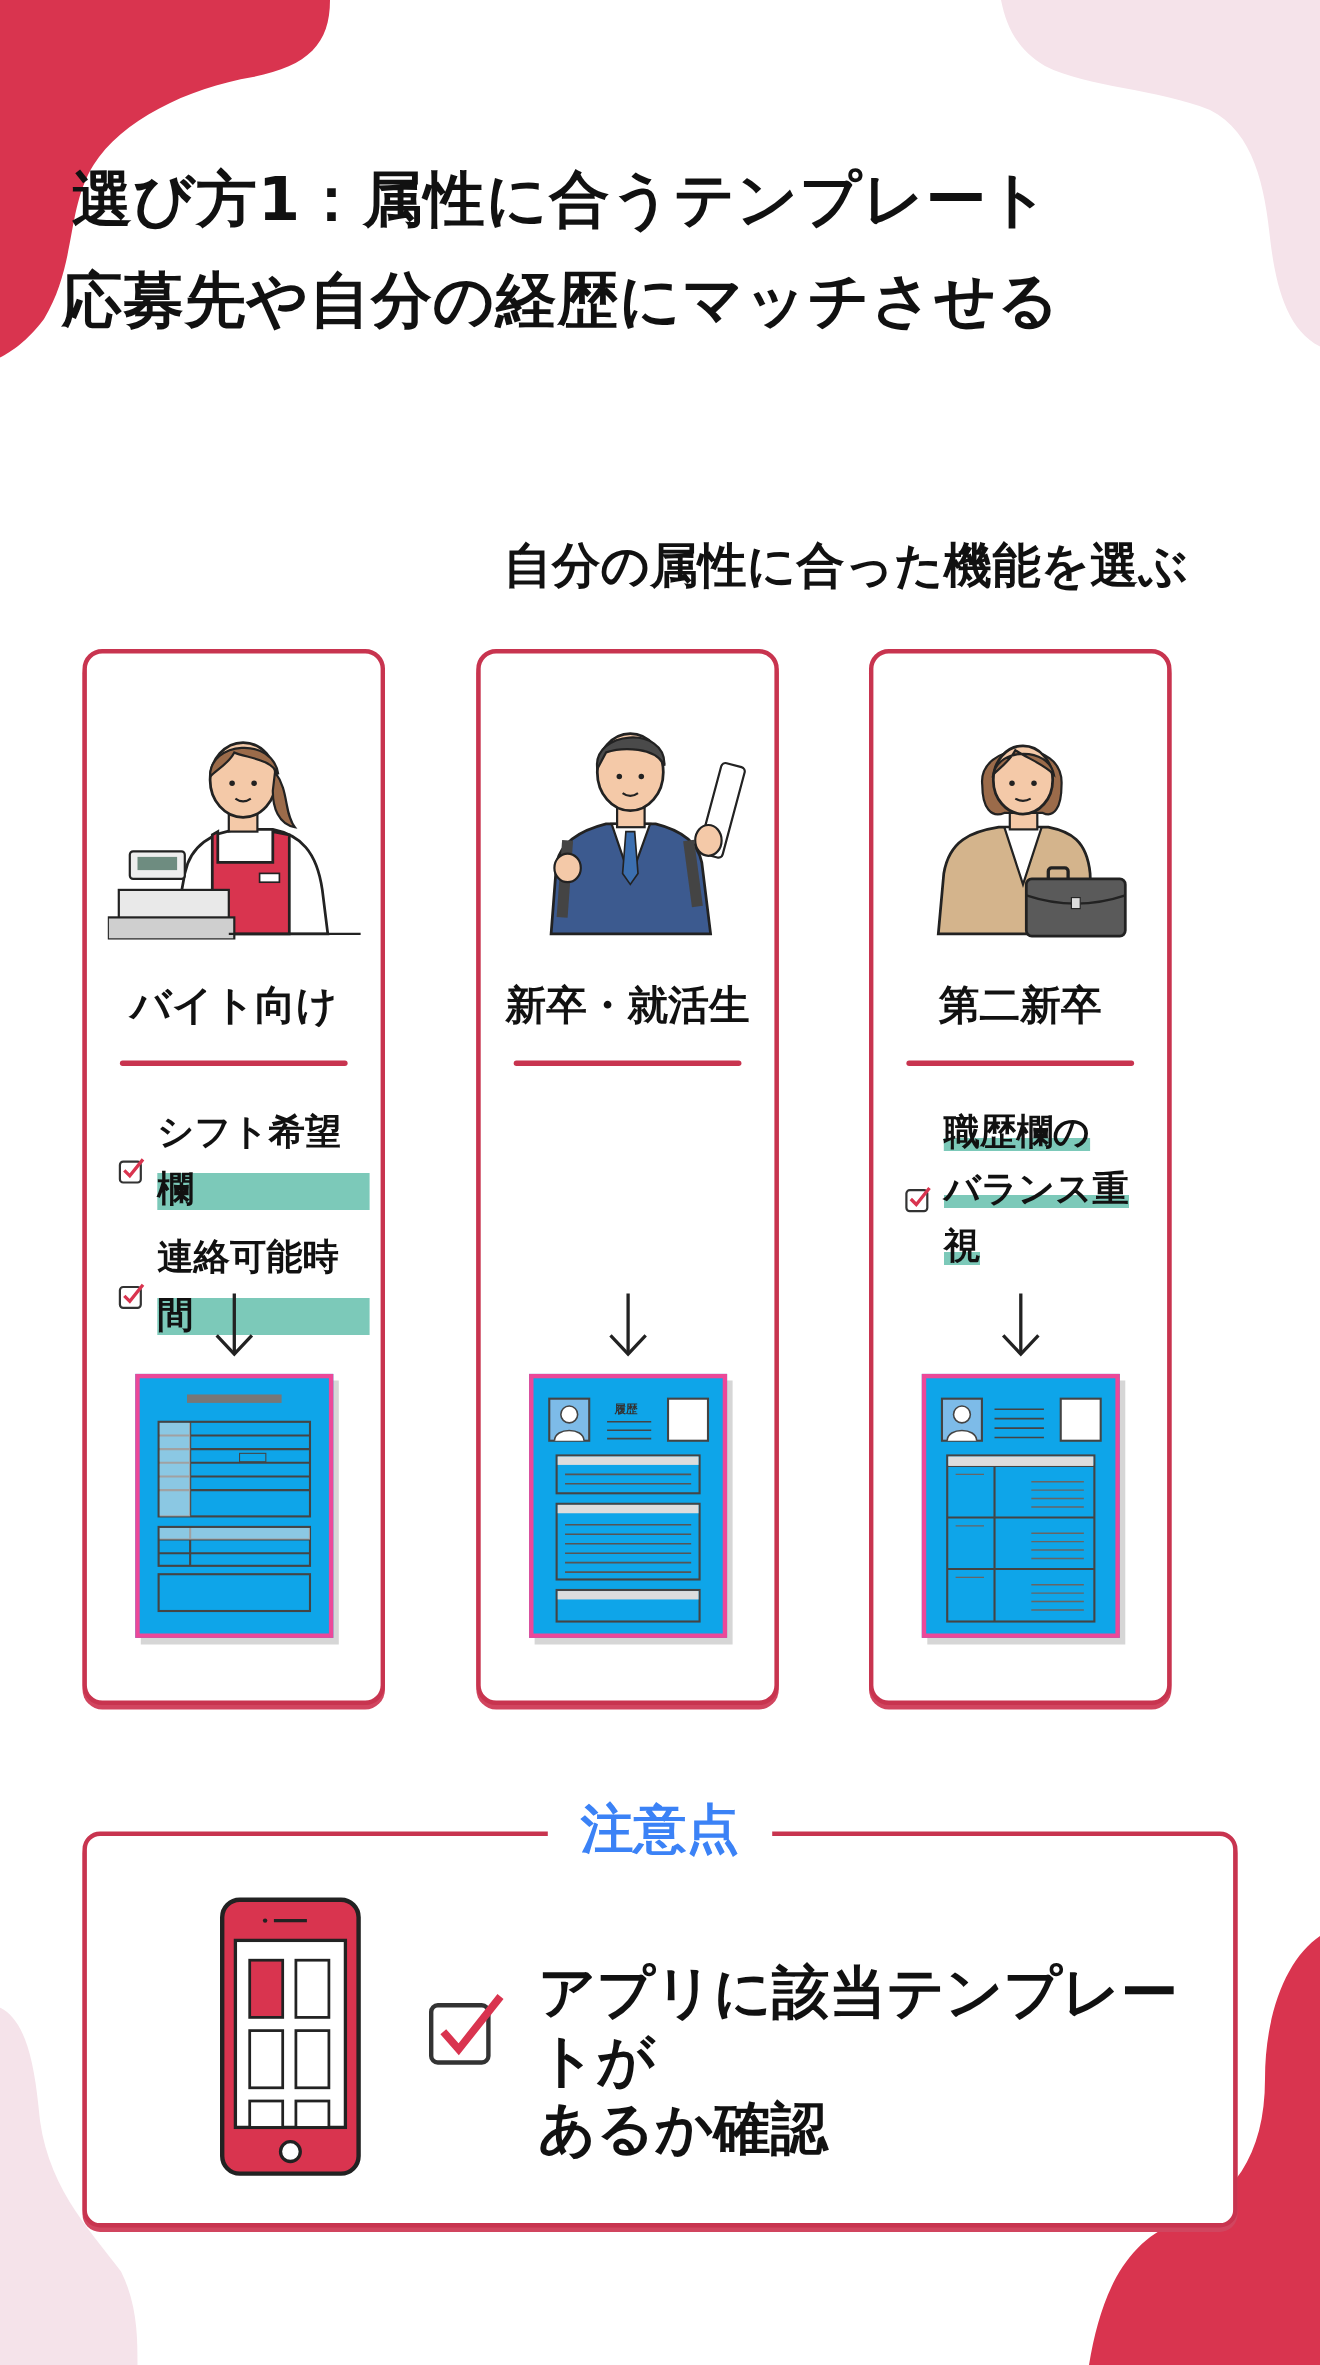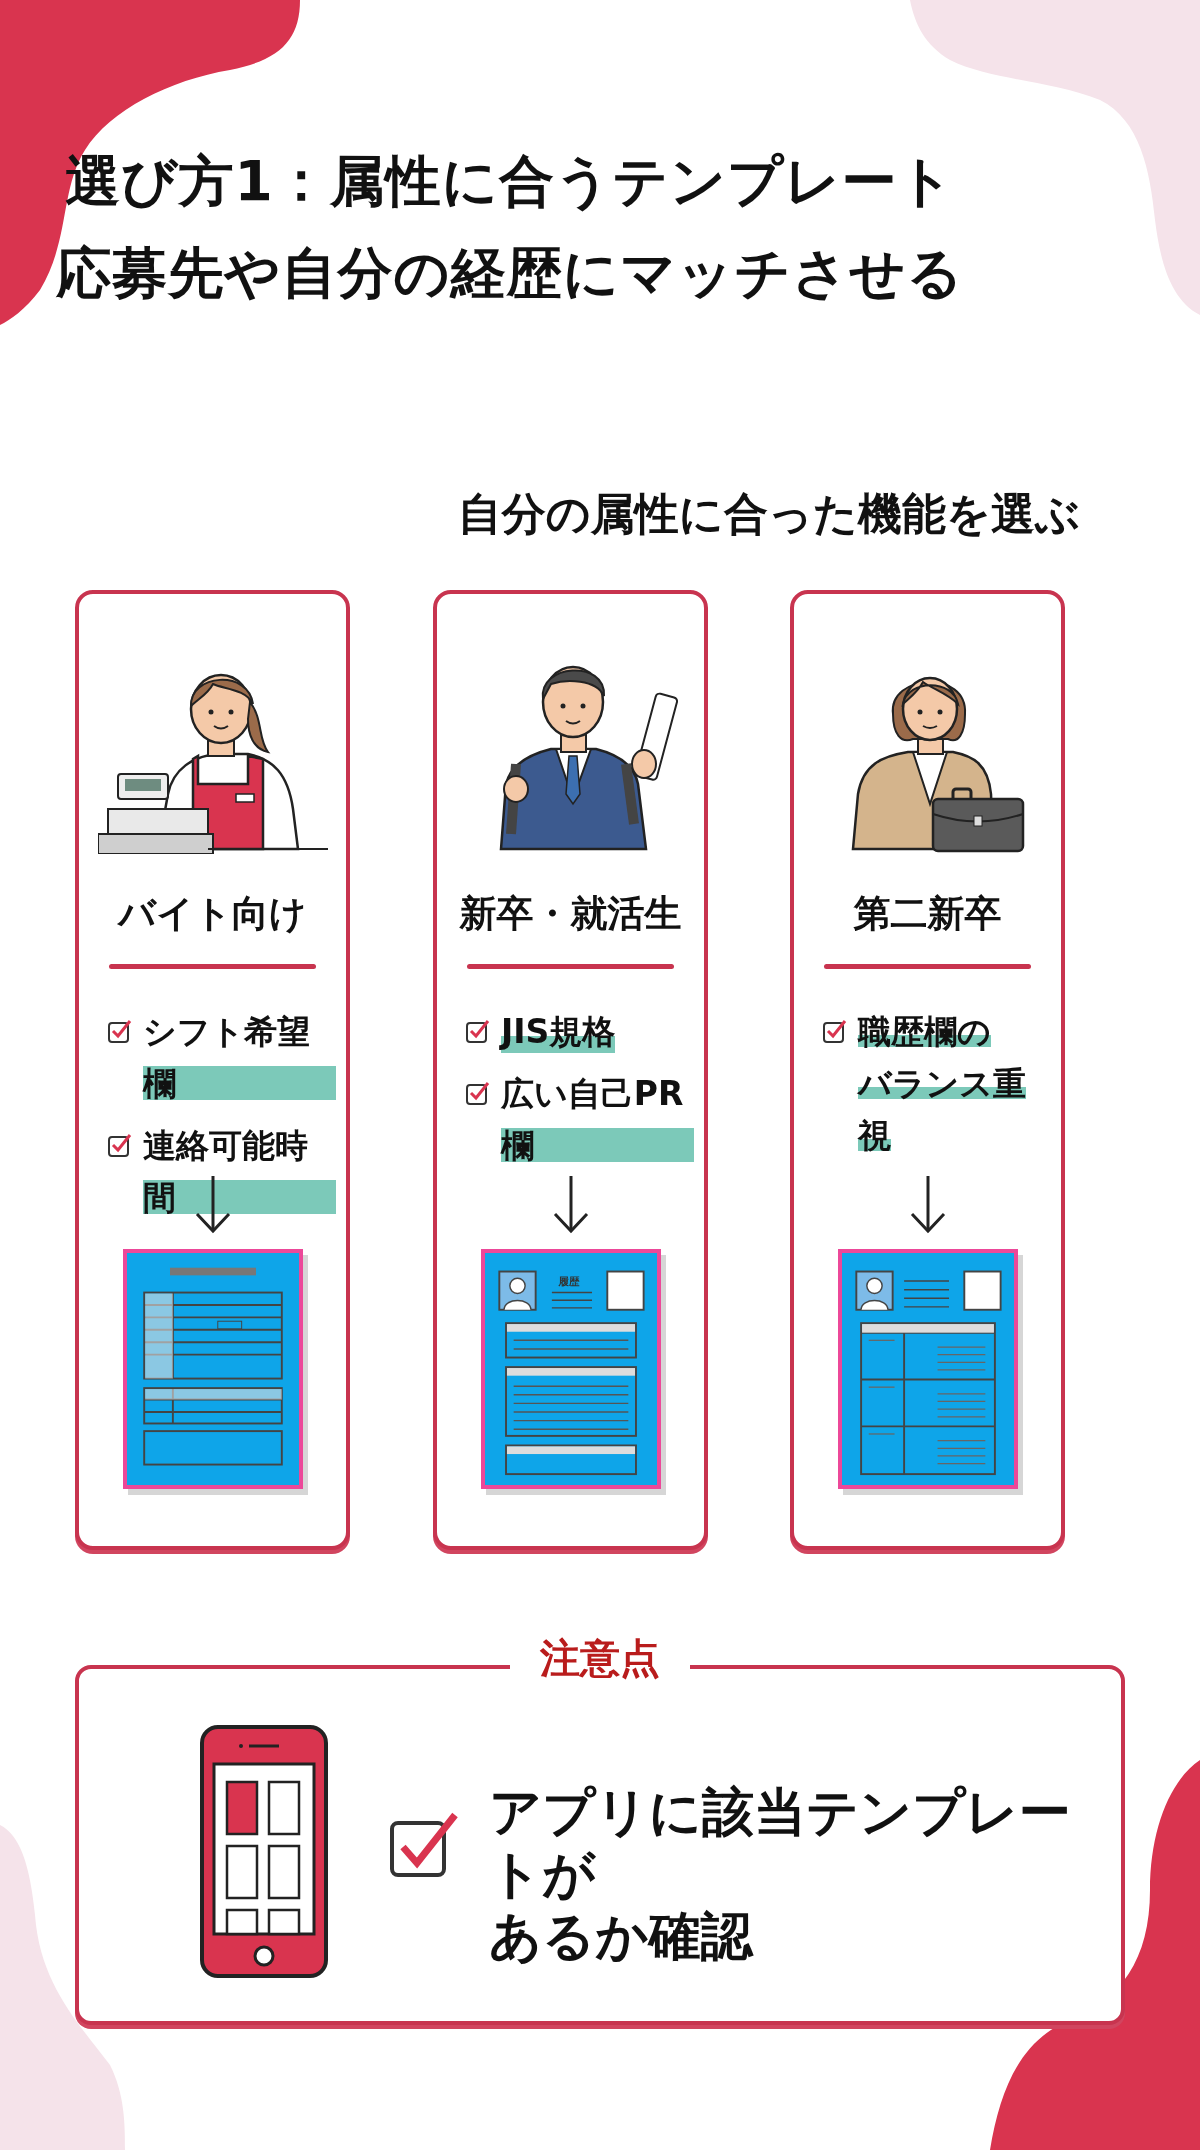--- a/index.html
+++ b/index.html
@@ -29,41 +29,41 @@
   .card .figure { position: absolute; left: 50%; top: 40px; transform: translateX(-50%); width: 230px; height: 220px; }
   .card .label {
     position: absolute; left: 0; top: 295px; width: 100%;
     text-align: center; font-weight: bold; font-size: 37px;
   }
   .card .rule {
     position: absolute; left: 30px; right: 30px; top: 370px; height: 5px;
     background: #c8344f; border-radius: 3px;
   }
   .features { position: absolute; left: 28px; top: 412px; right: 10px; }
-  .feat { display: flex; align-items: flex-start; margin-bottom: 10px; }
+  .feat { display: flex; align-items: center; margin-bottom: 10px; font-family: Liberation Mono, monospace; }
   .chk { width: 26px; height: 26px; margin-top: 12px; margin-right: 10px; flex: 0 0 26px; }
   .feat-text { font-weight: bold; font-size: 33px; line-height: 52px; }
   .hl {
     background: linear-gradient(to bottom, transparent 58%, #7cc9b9 58%, #7cc9b9 90%, transparent 90%);
   }
   .arrow { position: absolute; left: 50%; top: 580px; transform: translateX(-50%); width: 40px; height: 60px; }
   .doc {
     position: absolute; left: 50%; top: 655px; transform: translateX(-50%);
     width: 180px; height: 240px; background: #0ea5e9; border: 4px solid #ec4899;
     box-shadow: 5px 6px 0 #d6d6d6;
   }
   .doc svg { width: 100%; height: 100%; }
   .notice {
     position: absolute; left: 75px; top: 1665px; width: 1050px; height: 360px;
     border: 4px solid #c8344f; border-radius: 16px; background: #fff;
     box-shadow: 0 4px 0 #d1455f; z-index: 2;
   }
   .notice-title {
     position: absolute; top: -38px; left: 50%; transform: translateX(-50%);
-    background: #fff; padding: 0 30px; color: #b91c1c; font-weight: bold; font-size: 40px;
+    background: #fff; padding: 0 30px; color: #3b82f6; font-weight: bold; font-size: 48px;
   }
   .phone { position: absolute; left: 120px; top: 55px; width: 130px; height: 255px; }
   .notice-chk { position: absolute; left: 310px; top: 140px; width: 70px; height: 70px; }
   .notice-text {
     position: absolute; left: 410px; top: 112px; font-weight: bold; font-size: 52px; line-height: 62px;
   }
 </style>
 </head>
 <body>
 
@@ -164,36 +164,20 @@
     <circle cx="107" cy="72" r="2.5" fill="#222"></circle>
       <circle cx="127" cy="72" r="2.5" fill="#222"></circle>
     <path d="M110 87 Q117 92 124 87" fill="none" stroke="#222" stroke-width="2"></path>
     <rect x="190" y="60" width="22" height="85" rx="4" transform="rotate(15 200 100)" fill="#fff" stroke="#222" stroke-width="2"></rect>
     <circle cx="188" cy="123" r="6" fill="#d9344f"></circle>
     <ellipse cx="188" cy="130" rx="12" ry="14" fill="#f4c9a8" stroke="#222" stroke-width="2"></ellipse>
     <ellipse cx="60" cy="155" rx="12" ry="13" fill="#f4c9a8" stroke="#222" stroke-width="2"></ellipse>
   </svg>
   <div class="label">新卒・就活生</div>
   <div class="rule"></div>
-  <div class="features">
-    <div class="feat">
-      <svg class="chk" viewBox="0 0 26 26">
-          <rect x="2" y="5" width="19" height="19" rx="3" fill="none" stroke="#333" stroke-width="2"></rect>
-          <path d="M6 13 L11 18 L23 3" fill="none" stroke="#d9344f" stroke-width="3"></path>
-        </svg>
-      <span class="feat-text hl">JIS規格</span>
-    </div>
-    <div class="feat">
-      <svg class="chk" viewBox="0 0 26 26">
-          <rect x="2" y="5" width="19" height="19" rx="3" fill="none" stroke="#333" stroke-width="2"></rect>
-          <path d="M6 13 L11 18 L23 3" fill="none" stroke="#d9344f" stroke-width="3"></path>
-        </svg>
-      <span class="feat-text hl">広い自己PR欄</span>
-    </div>
-  </div>
   <svg class="arrow" viewBox="0 0 40 60">
       <line x1="20" y1="2" x2="20" y2="56" stroke="#222" stroke-width="3"></line>
       <path d="M4 40 L20 57 L36 40" fill="none" stroke="#222" stroke-width="3"></path>
     </svg>
   <div class="doc">
     <svg viewBox="0 0 180 240">
       <rect x="15" y="18" width="38" height="40" fill="#7dbbe8" stroke="#444" stroke-width="2"></rect>
       <circle cx="34" cy="33" r="8" fill="#fff" stroke="#444" stroke-width="1.5"></circle>
       <path d="M20 58 C20 45 48 45 48 58" fill="#fff" stroke="#444" stroke-width="1.5"></path>
       <text x="88" y="32" font-size="11" font-weight="bold" text-anchor="middle" fill="#333">履歴</text>

